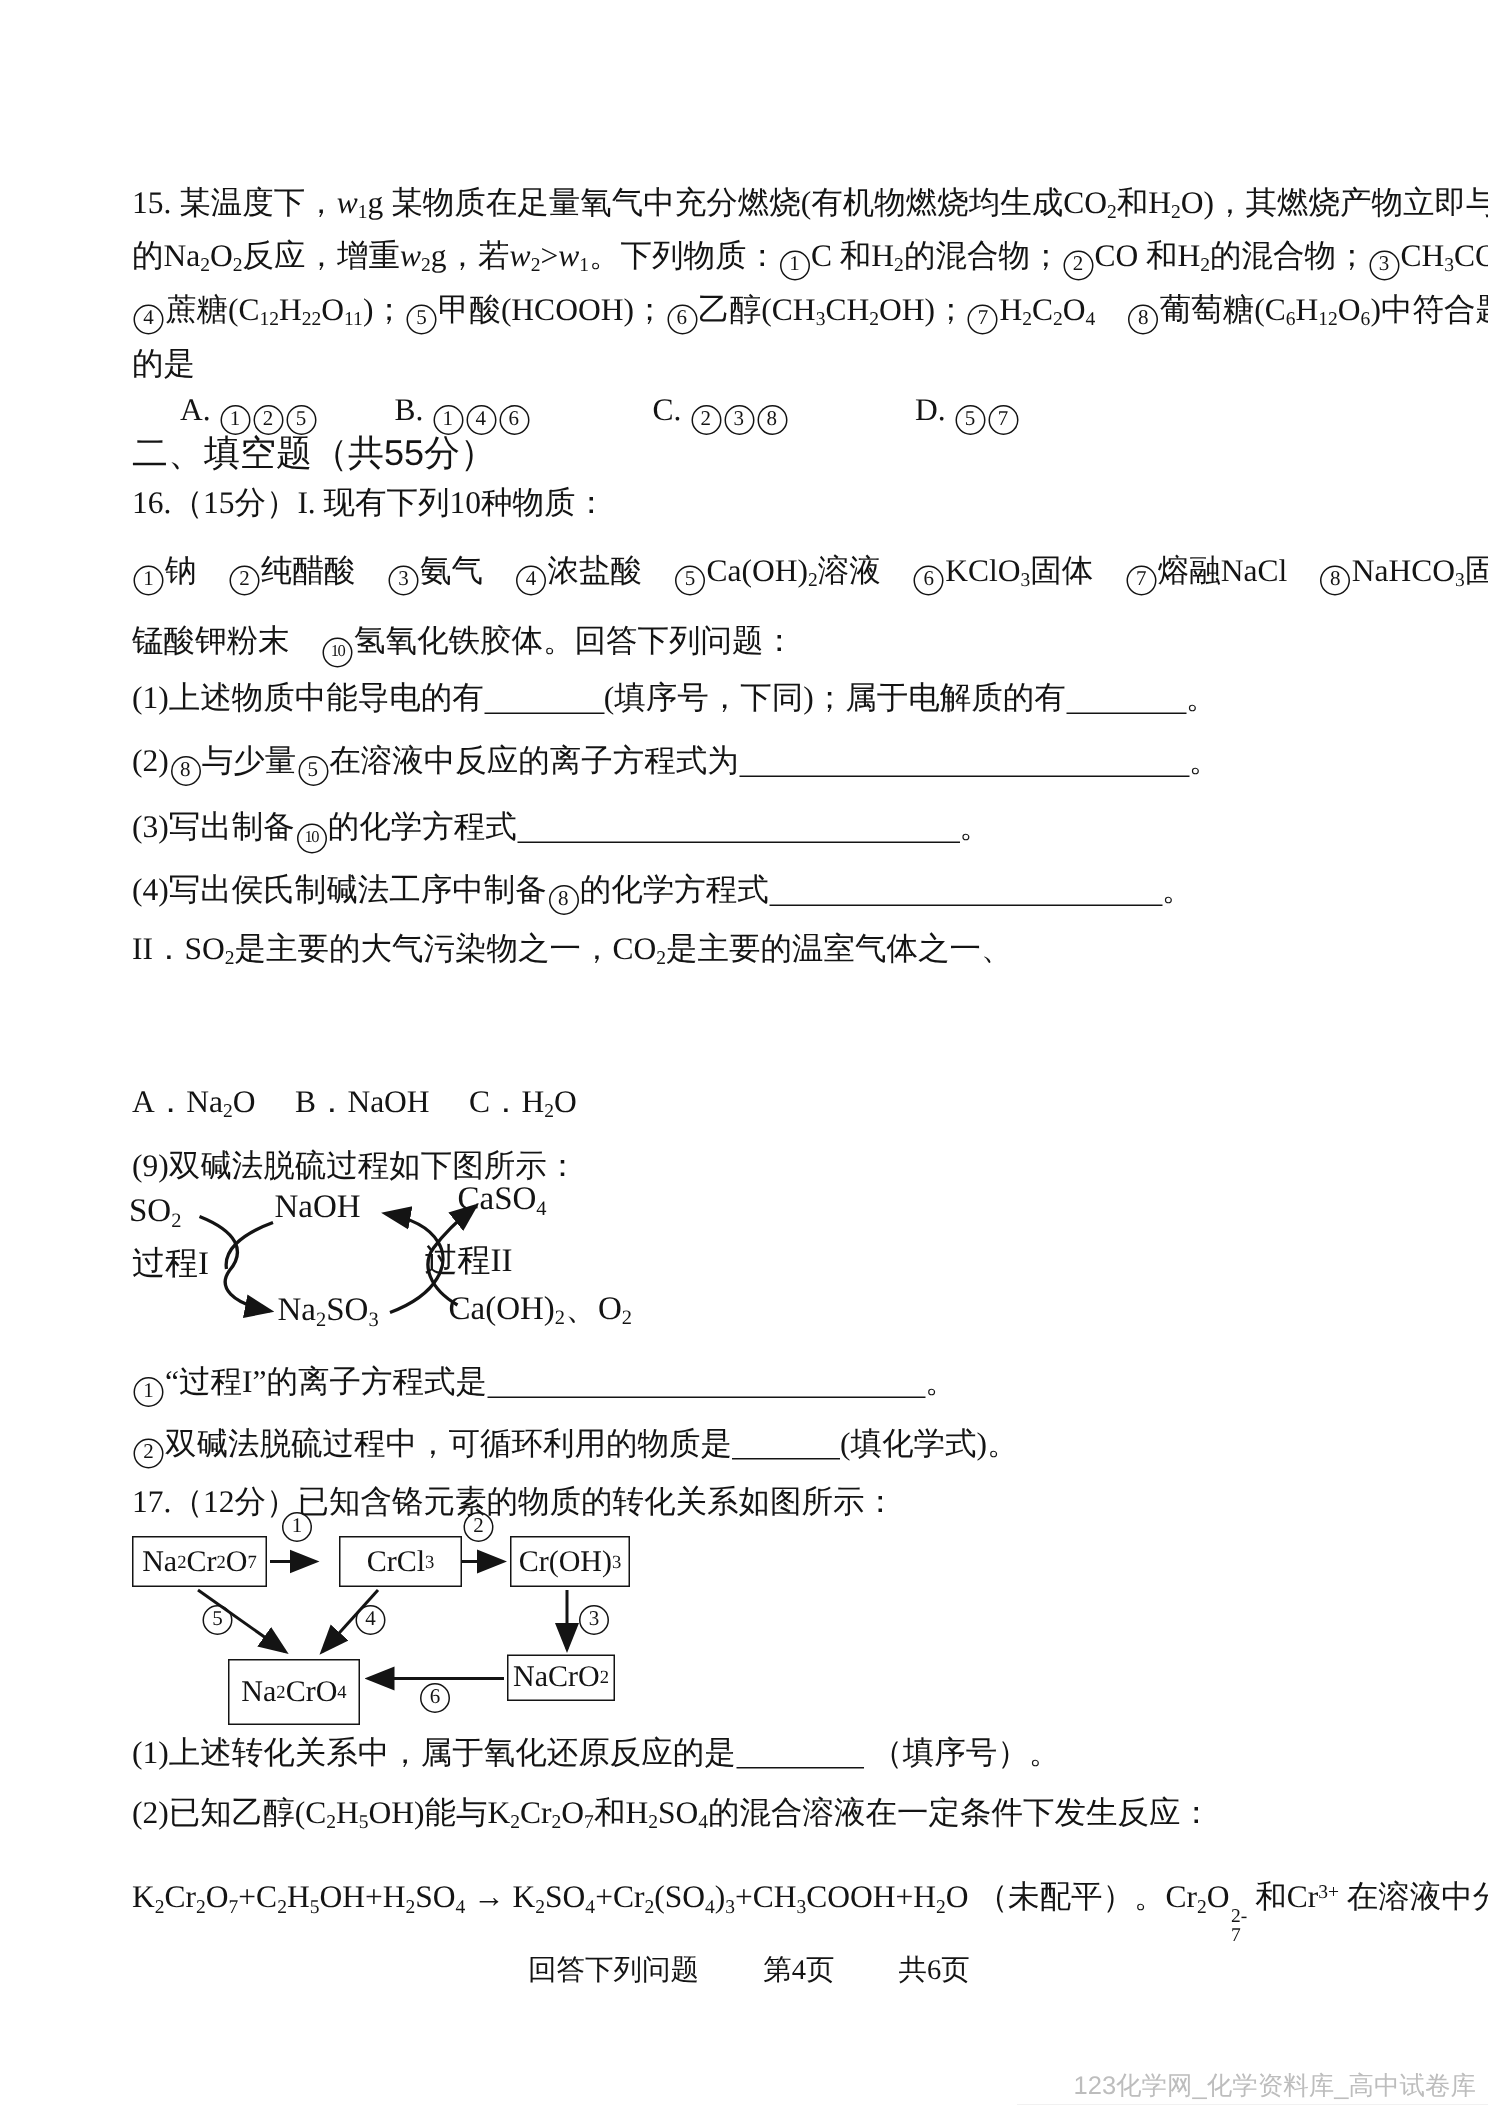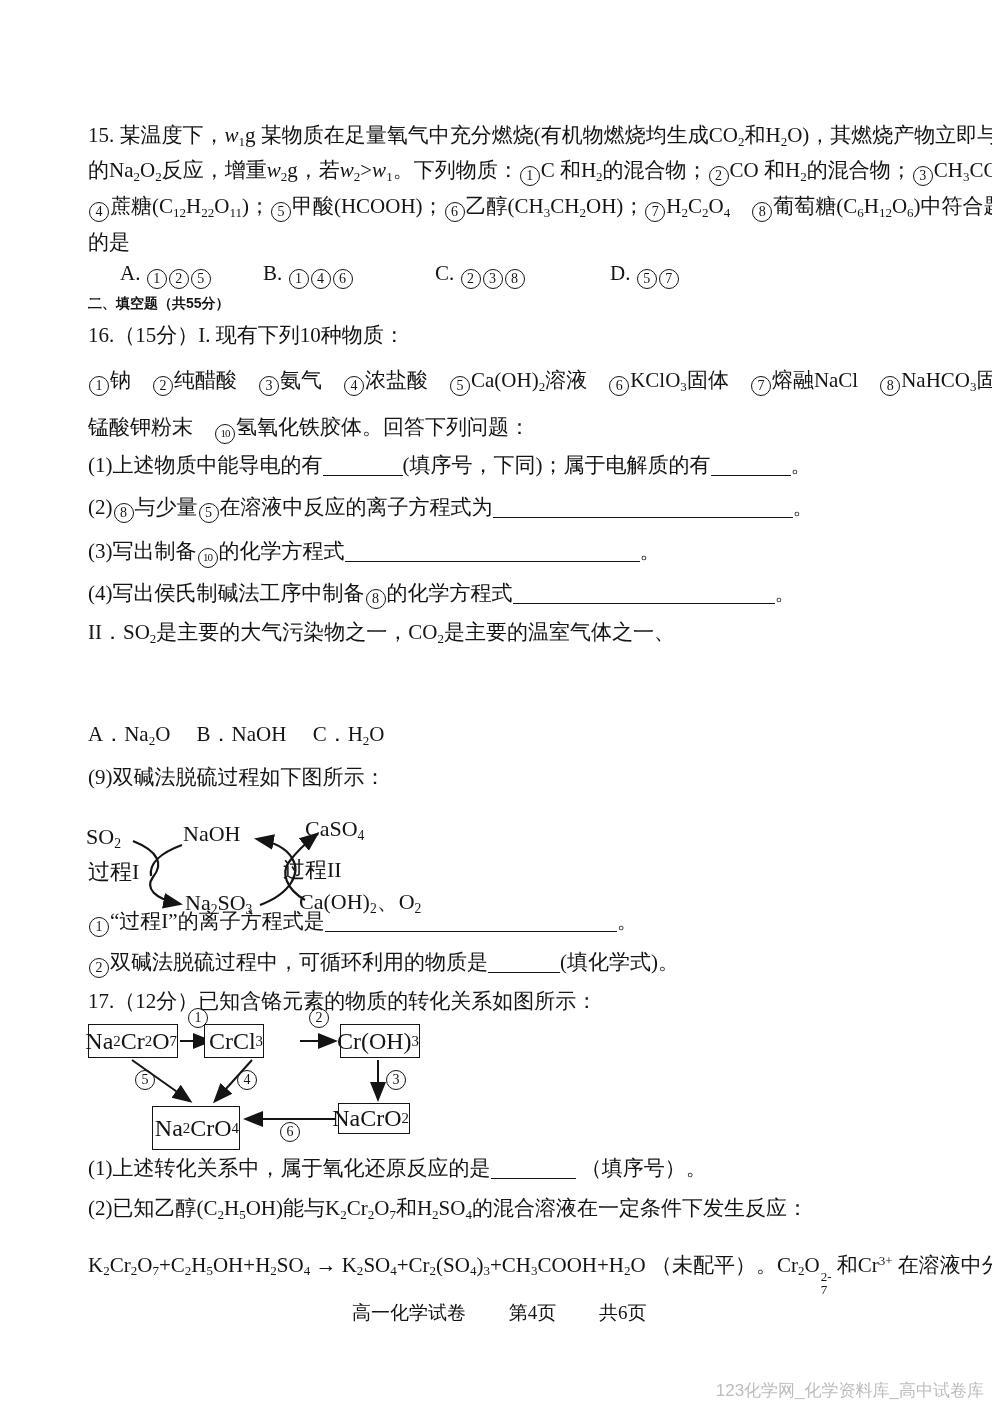--- a/index.html
+++ b/index.html
@@ -2,45 +2,45 @@
 <html><head>
 <meta charset="utf-8">
 <style>
   html,body{margin:0;padding:0;background:#e8e8e8;}
   .page{
     position:relative;width:992px;height:1403px;margin:0 auto;background:#ffffff;
     font-family:"Liberation Serif","DejaVu Serif",serif;
     font-size:21px;color:#141414;overflow:hidden;
   }
   .line{position:absolute;left:88px;white-space:nowrap;line-height:30px;}
-  .bold-sans{font-family:"Liberation Sans","DejaVu Sans",sans-serif;font-weight:700;font-size:14px;}
+  .bold-sans{font-family:"Liberation Sans","DejaVu Sans",sans-serif;font-weight:400;font-size:24px;}
   sub{font-size:0.62em;vertical-align:-0.28em;}
   sup{font-size:0.62em;vertical-align:0.5em;}
   em{font-style:italic;}
   .circ{
     display:inline-flex;align-items:center;justify-content:center;
     width:20px;height:20px;border:1.3px solid #141414;border-radius:50%;
     font-size:14px;line-height:1;vertical-align:-3px;margin:0 1px;box-sizing:border-box;
   }
   .circ.two{font-size:11px;letter-spacing:-1px;}
   .blank{display:inline-block;border-bottom:1.3px solid #141414;height:20px;vertical-align:-4px;}
   .stack{display:inline-flex;flex-direction:column;align-items:flex-start;line-height:1;vertical-align:-0.45em;margin-left:1px;}
   .stack span{font-size:13px;display:block;}
   .opt{position:absolute;top:0;white-space:nowrap;}
   
-  .diagram1{position:absolute;left:86px;top:816px;width:336px;height:118px;}
+  .diagram1{position:absolute;left:86px;top:786px;width:336px;height:118px;}
   .diagram1 .dlabel{position:absolute;white-space:nowrap;font-size:22px;line-height:26px;}
   .diagram1 svg{position:absolute;left:0;top:0;}
   
   .diagram2{position:absolute;left:86px;top:1012px;width:345px;height:136px;}
   .diagram2 svg{position:absolute;left:0;top:0;}
   .dbox{
     position:absolute;border:1.7px solid #141414;box-sizing:border-box;
-    display:flex;align-items:center;justify-content:flex-end;
-    font-size:24px;background:#fff;white-space:nowrap;
+    display:flex;align-items:center;justify-content:center;
+    font-size:20px;background:#fff;white-space:nowrap;
   }
   .dnum{position:absolute;}
   .footer{position:absolute;left:352px;top:1300px;font-size:19px;white-space:nowrap;}
   .footer span{margin-right:38px;}
   .watermark{position:absolute;right:8px;top:1379px;font-size:17px;color:#bdbdbd;
     font-family:"Liberation Sans","DejaVu Sans",sans-serif;white-space:nowrap;}
 </style>
 </head>
 <body>
 
@@ -105,40 +105,40 @@
       <path d="M166,48 L129,89" fill="none" stroke="#141414" stroke-width="2" marker-end="url(#ah2)"></path>
       <path d="M46,48 L104,89" fill="none" stroke="#141414" stroke-width="2" marker-end="url(#ah2)"></path>
       <path d="M250,107 L160,107" fill="none" stroke="#141414" stroke-width="2" marker-end="url(#ah2)"></path>
       <defs>
         <marker id="ah2" viewBox="0 0 10 8" refX="8.5" refY="4" markerWidth="10" markerHeight="9" orient="auto">
           <path d="M0,0 L10,4 L0,8 z" fill="#141414"></path>
         </marker>
       </defs>
     </svg>
     <div class="dbox" style="left:2px;top:12px;width:90px;height:34px">Na<sub>2</sub>Cr<sub>2</sub>O<sub>7</sub></div>
-    <div class="dbox" style="left:118px;top:12px;width:60px;height:34px">CrCl<sub>3</sub></div>
+    <div class="dbox" style="left:140px;top:12px;width:82px;height:34px">CrCl<sub>3</sub></div>
     <div class="dbox" style="left:254px;top:12px;width:80px;height:34px">Cr(OH)<sub>3</sub></div>
     <div class="dbox" style="left:66px;top:94px;width:88px;height:44px">Na<sub>2</sub>CrO<sub>4</sub></div>
     <div class="dbox" style="left:252px;top:91px;width:72px;height:31px">NaCrO<sub>2</sub></div>
     <span class="circ dnum" style="left:101px;top:-4px">1</span>
     <span class="circ dnum" style="left:222px;top:-4px">2</span>
     <span class="circ dnum" style="left:299px;top:58px">3</span>
     <span class="circ dnum" style="left:150px;top:58px">4</span>
     <span class="circ dnum" style="left:48px;top:58px">5</span>
     <span class="circ dnum" style="left:193px;top:110px">6</span>
   </div>
 
   <div class="line" style="top:1153px">(1)上述转化关系中，属于氧化还原反应的是<span class="blank" style="width: 85px;"></span> （填序号）。</div>
   <div class="line" style="top:1193px">(2)已知乙醇(C<sub>2</sub>H<sub>5</sub>OH)能与K<sub>2</sub>Cr<sub>2</sub>O<sub>7</sub>和H<sub>2</sub>SO<sub>4</sub>的混合溶液在一定条件下发生反应：</div>
   <div class="line" style="top:1246px">K<sub>2</sub>Cr<sub>2</sub>O<sub>7</sub>+C<sub>2</sub>H<sub>5</sub>OH+H<sub>2</sub>SO<sub>4</sub> → K<sub>2</sub>SO<sub>4</sub>+Cr<sub>2</sub>(SO<sub>4</sub>)<sub>3</sub>+CH<sub>3</sub>COOH+H<sub>2</sub>O （未配平）。Cr<sub>2</sub>O<span class="stack">
         <span>2-</span>
         <span>7</span>
       </span> 和Cr<sup>3+</sup> 在溶液中分</div>
 
   <div class="footer">
-    <span>高一化学试卷</span>
+    <span>回答下列问题</span>
     <span>第4页</span>
     <span>共6页</span>
   </div>
 
   <div class="watermark">123化学网_化学资料库_高中试卷库</div>
 
 </div>
 
 </body></html>

